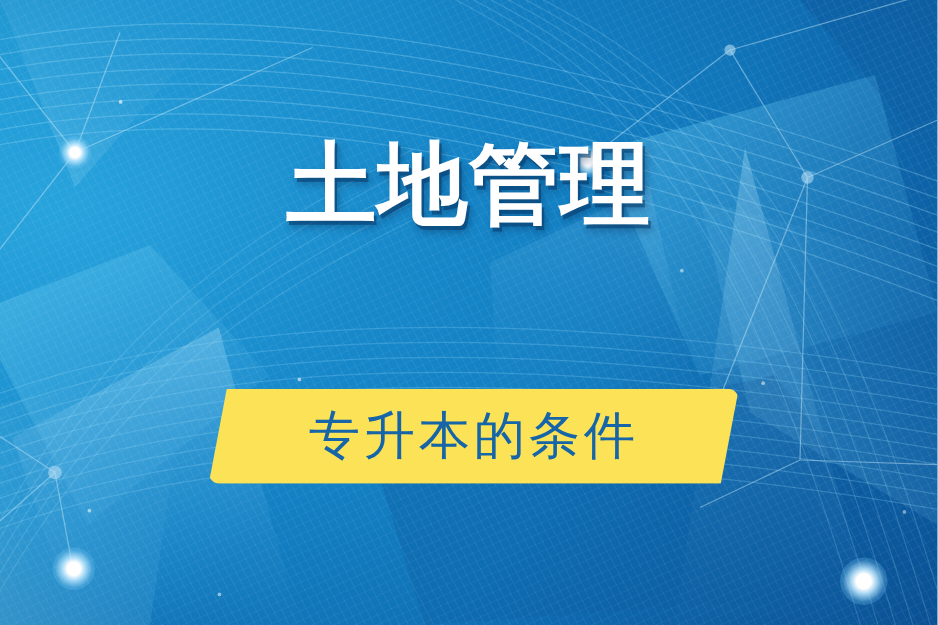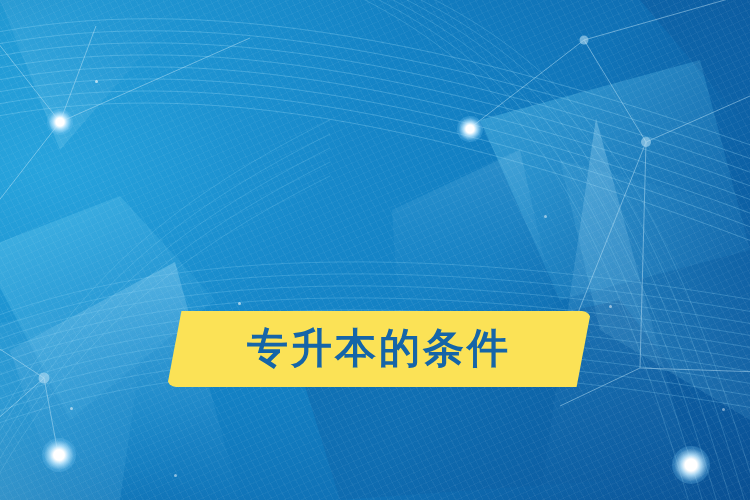--- a/index.html
+++ b/index.html
@@ -117,21 +117,21 @@
     border-radius: 9px;
   }
   #subtitle-text {
     position: absolute;
     inset: 0;
     display: flex;
     align-items: center;
     justify-content: center;
     color: #1565A8;
     font-family: "DejaVu Sans", "Liberation Sans", sans-serif;
-    font-weight: 700;
+    font-weight: 400;
     font-size: 41px;
     letter-spacing: 3px;
     white-space: nowrap;
     padding-bottom: 2px;
   }
 
   
   .glow {
     position: absolute;
     border-radius: 50%;
@@ -277,20 +277,21 @@
   <div class="speck" style="left:238px; top:302px; width:3px; height:3px; opacity:.7;"></div>
   <div class="speck" style="left:70px;  top:407px; width:3px; height:3px; opacity:.65;"></div>
   <div class="speck" style="left:174px; top:474px; width:3px; height:3px; opacity:.6;"></div>
   <div class="speck" style="left:544px; top:215px; width:3px; height:3px; opacity:.6;"></div>
   <div class="speck" style="left:722px; top:408px; width:3px; height:3px; opacity:.55;"></div>
   <div class="speck" style="left:609px; top:305px; width:3px; height:3px; opacity:.6;"></div>
 
   <div id="content">
 
     <div id="title-block">
+      <span class="title-line" id="title-line-2">土地管理</span>
     </div>
 
     <div id="subtitle-badge">
       <div id="subtitle-shape"></div>
       <div id="subtitle-text">专升本的条件</div>
     </div>
 
   </div>
 </div>
 

